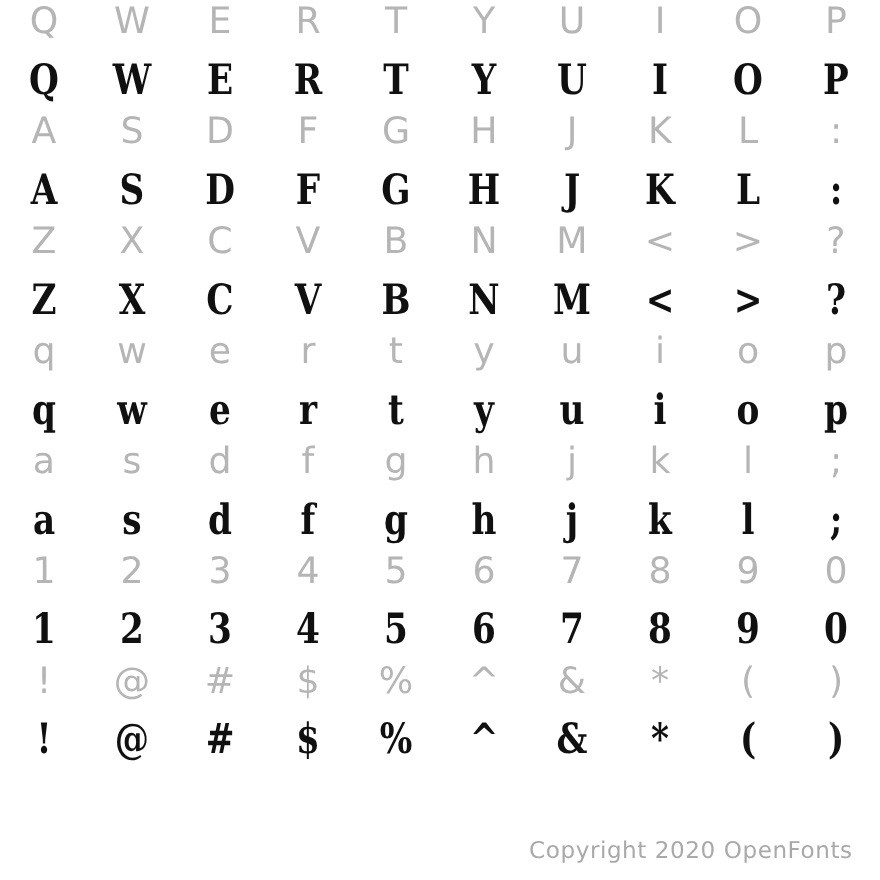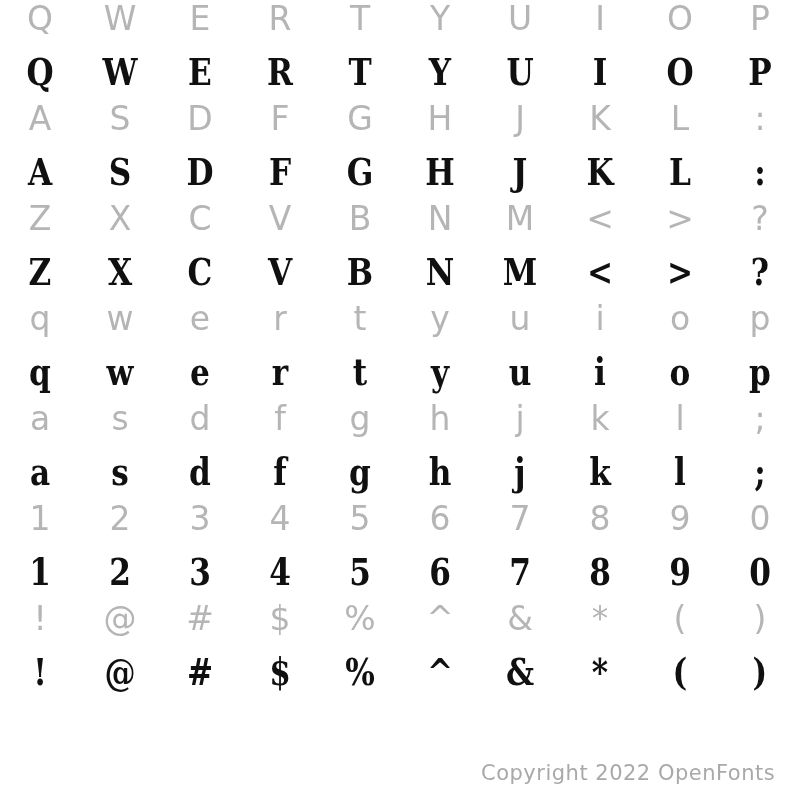--- a/index.html
+++ b/index.html
@@ -68,14 +68,14 @@
       <div class="row black" style="top: 253px;"><span class="cell">Z</span><span class="cell">X</span><span class="cell">C</span><span class="cell">V</span><span class="cell">B</span><span class="cell">N</span><span class="cell">M</span><span class="cell">&lt;</span><span class="cell">&gt;</span><span class="cell">?</span></div>
       <div class="row gray" style="top: 302px;"><span class="cell">q</span><span class="cell">w</span><span class="cell">e</span><span class="cell">r</span><span class="cell">t</span><span class="cell">y</span><span class="cell">u</span><span class="cell">i</span><span class="cell">o</span><span class="cell">p</span></div>
       <div class="row black" style="top: 353px;"><span class="cell">q</span><span class="cell">w</span><span class="cell">e</span><span class="cell">r</span><span class="cell">t</span><span class="cell">y</span><span class="cell">u</span><span class="cell">i</span><span class="cell">o</span><span class="cell">p</span></div>
       <div class="row gray" style="top: 402px;"><span class="cell">a</span><span class="cell">s</span><span class="cell">d</span><span class="cell">f</span><span class="cell">g</span><span class="cell">h</span><span class="cell">j</span><span class="cell">k</span><span class="cell">l</span><span class="cell">;</span></div>
       <div class="row black" style="top: 453px;"><span class="cell">a</span><span class="cell">s</span><span class="cell">d</span><span class="cell">f</span><span class="cell">g</span><span class="cell">h</span><span class="cell">j</span><span class="cell">k</span><span class="cell">l</span><span class="cell">;</span></div>
       <div class="row gray" style="top: 502px;"><span class="cell">1</span><span class="cell">2</span><span class="cell">3</span><span class="cell">4</span><span class="cell">5</span><span class="cell">6</span><span class="cell">7</span><span class="cell">8</span><span class="cell">9</span><span class="cell">0</span></div>
       <div class="row black" style="top: 553px;"><span class="cell">1</span><span class="cell">2</span><span class="cell">3</span><span class="cell">4</span><span class="cell">5</span><span class="cell">6</span><span class="cell">7</span><span class="cell">8</span><span class="cell">9</span><span class="cell">0</span></div>
       <div class="row gray" style="top: 602px;"><span class="cell">!</span><span class="cell">@</span><span class="cell">#</span><span class="cell">$</span><span class="cell">%</span><span class="cell">^</span><span class="cell">&amp;</span><span class="cell">*</span><span class="cell">(</span><span class="cell">)</span></div>
       <div class="row black" style="top: 653px;"><span class="cell">!</span><span class="cell">@</span><span class="cell">#</span><span class="cell">$</span><span class="cell">%</span><span class="cell">^</span><span class="cell">&amp;</span><span class="cell">*</span><span class="cell">(</span><span class="cell">)</span></div>
     </div>
-  <div class="copyright">Copyright 2022 OpenFonts</div>
+  <div class="copyright">Copyright 2020 OpenFonts</div>
 </div>
 
 </body></html>

